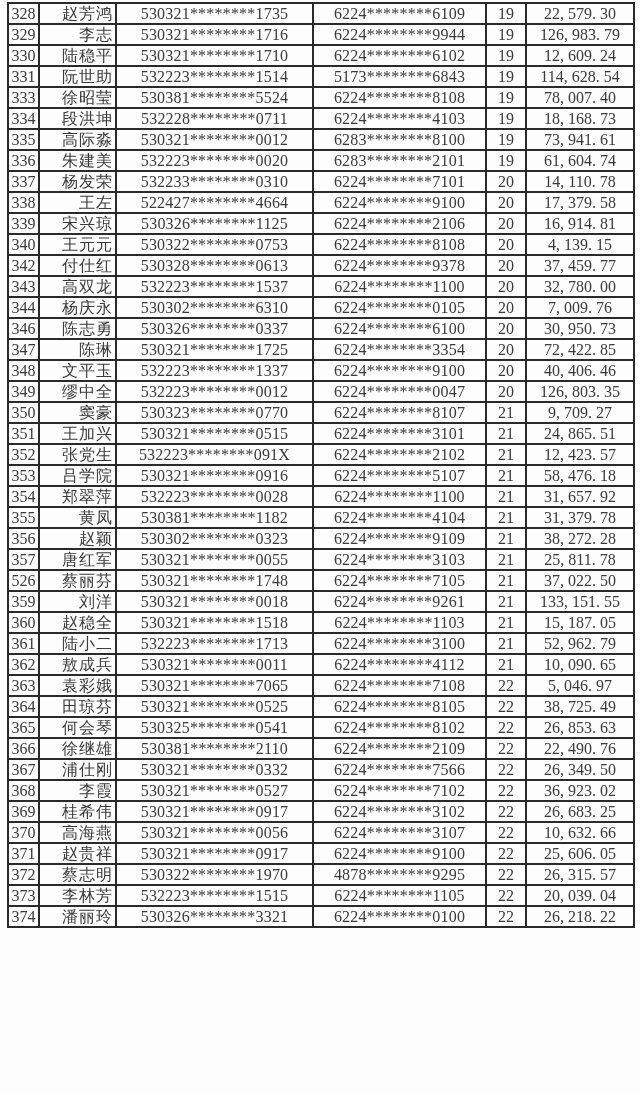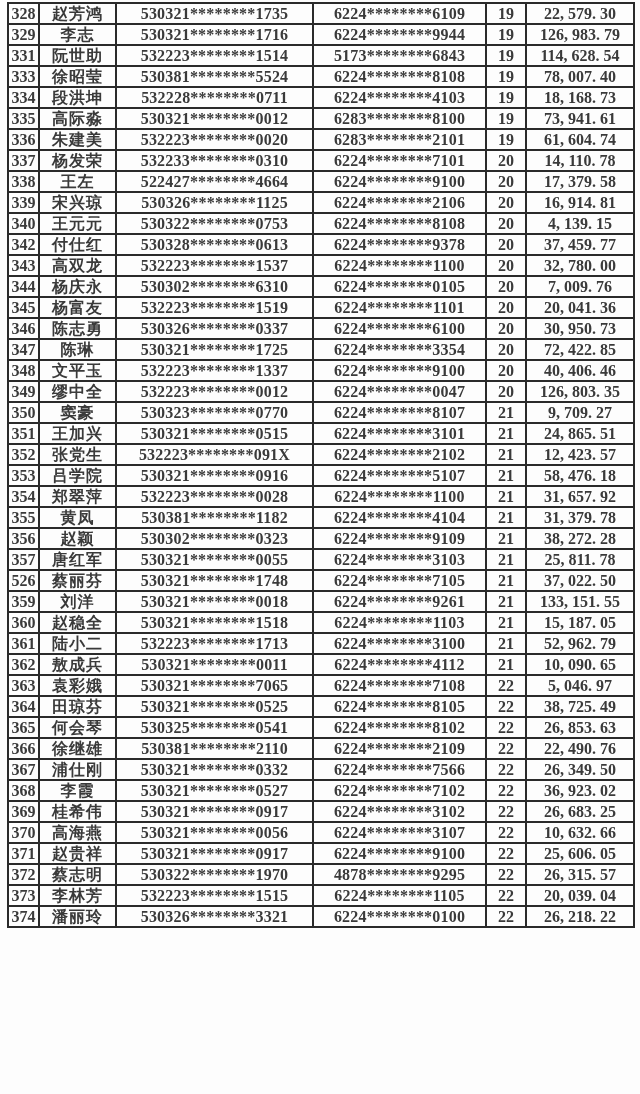--- a/index.html
+++ b/index.html
@@ -9,38 +9,38 @@
   }
   *{ box-sizing:border-box; }
   html,body{ margin:0; padding:0; }
   body{
     width:640px; height:1094px;
     background:var(--paper);
     font-family:"Liberation Serif","DejaVu Serif",serif;
     color:var(--ink);
     overflow:hidden;
   }
-  .sheet{ padding:2px 7px 4px 7px;font-weight:bold; }
+  .sheet{ padding:2px 7px 4px 7px; }
   table.roster{
     border-collapse:collapse;
     table-layout:fixed;
     width:626px;
   }
   td{
     border:2px solid var(--border);
     height:21px;
     padding:0 2px;
     text-align:center;
     vertical-align:middle;
     font-size:16px;
     line-height:1;
     white-space:nowrap;
     overflow:hidden;
   }
-  td.c-name{ letter-spacing:1px; }
+  td.c-name{ letter-spacing:1px;text-align:right; }
   td.c-id, td.c-card{ letter-spacing:0.2px; }
 </style>
 </head>
 <body>
 
 <div class="sheet">
   <table class="roster">
     <colgroup>
       <col style="width:31px">
       <col style="width:77px">
@@ -61,20 +61,28 @@
 
   <tr>
     <td class="c-index">329</td>
     <td class="c-name">李志</td>
     <td class="c-id">530321********1716</td>
     <td class="c-card">6224********9944</td>
     <td class="c-count">19</td>
     <td class="c-amount">126, 983. 79</td>
   </tr>
 
+  <tr>
+    <td class="c-index">330</td>
+    <td class="c-name">陆稳平</td>
+    <td class="c-id">530321********1710</td>
+    <td class="c-card">6224********6102</td>
+    <td class="c-count">19</td>
+    <td class="c-amount">12, 609. 24</td>
+  </tr>
 
   <tr>
     <td class="c-index">331</td>
     <td class="c-name">阮世助</td>
     <td class="c-id">532223********1514</td>
     <td class="c-card">5173********6843</td>
     <td class="c-count">19</td>
     <td class="c-amount">114, 628. 54</td>
   </tr>
 
@@ -172,28 +180,20 @@
 
   <tr>
     <td class="c-index">344</td>
     <td class="c-name">杨庆永</td>
     <td class="c-id">530302********6310</td>
     <td class="c-card">6224********0105</td>
     <td class="c-count">20</td>
     <td class="c-amount">7, 009. 76</td>
   </tr>
 
-  <tr>
-    <td class="c-index">345</td>
-    <td class="c-name">杨富友</td>
-    <td class="c-id">532223********1519</td>
-    <td class="c-card">6224********1101</td>
-    <td class="c-count">20</td>
-    <td class="c-amount">20, 041. 36</td>
-  </tr>
 
   <tr>
     <td class="c-index">346</td>
     <td class="c-name">陈志勇</td>
     <td class="c-id">530326********0337</td>
     <td class="c-card">6224********6100</td>
     <td class="c-count">20</td>
     <td class="c-amount">30, 950. 73</td>
   </tr>
 

